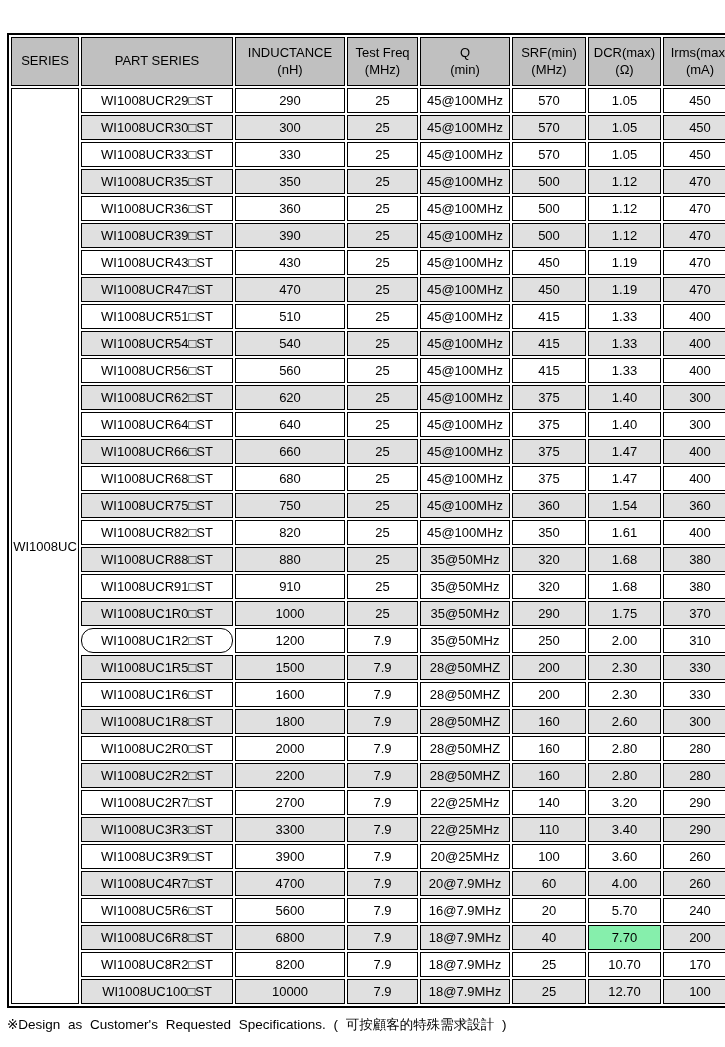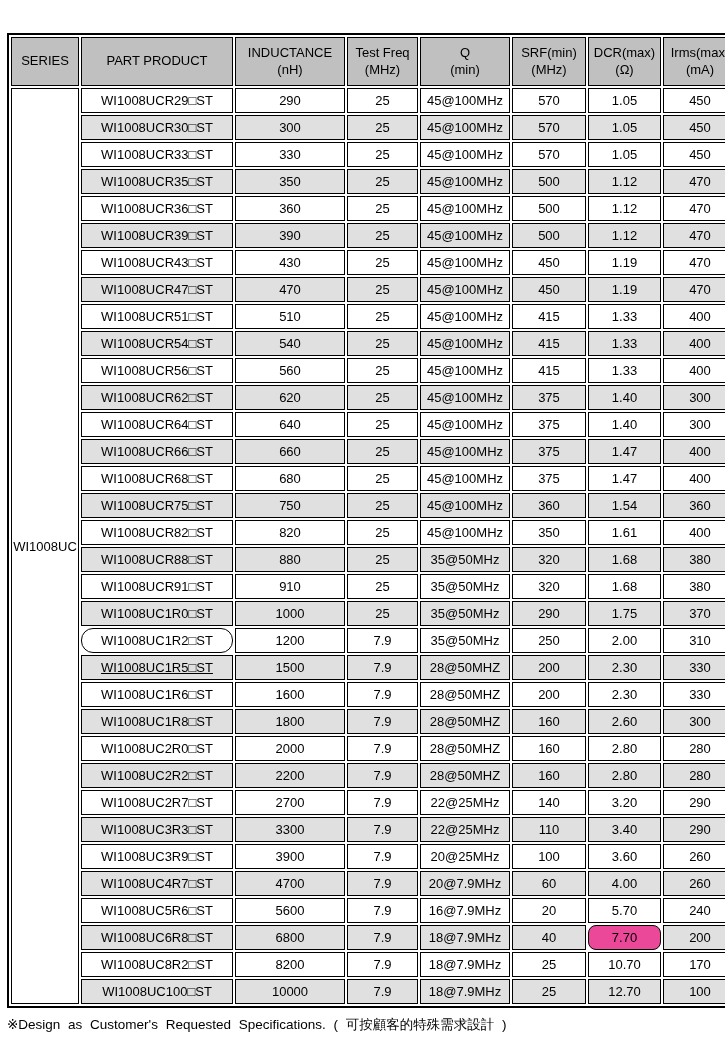--- a/index.html
+++ b/index.html
@@ -83,21 +83,21 @@
         <col style="width: 110px;">
         <col style="width: 71px;">
         <col style="width: 90px;">
         <col style="width: 74px;">
         <col style="width: 73px;">
         <col style="width: 74px;">
       </colgroup>
     <thead>
       <tr id="spec-header-row">
           <th style="background: rgb(192, 192, 192);">SERIES</th>
-          <th style="background: rgb(192, 192, 192);">PART PRODUCT</th>
+          <th style="background: rgb(192, 192, 192);">PART SERIES</th>
           <th style="background: rgb(192, 192, 192);">INDUCTANCE<br>(nH)</th>
           <th style="background: rgb(192, 192, 192);">Test Freq<br>(MHz)</th>
           <th style="background: rgb(192, 192, 192);">Q<br>(min)</th>
           <th style="background: rgb(192, 192, 192);">SRF(min)<br>(MHz)</th>
           <th style="background: rgb(192, 192, 192);">DCR(max)<br>(Ω)</th>
           <th style="background: rgb(192, 192, 192);">Irms(max)<br>(mA)</th>
         </tr>
     </thead>
     <tbody id="spec-body">
         <tr>
@@ -284,21 +284,21 @@
         <tr>
           <td style="background: rgb(255, 255, 255); border-radius: 12px;">WI1008UC1R2□ST</td>
           <td style="background: rgb(255, 255, 255);">1200</td>
           <td style="background: rgb(255, 255, 255);">7.9</td>
           <td style="background: rgb(255, 255, 255);">35@50MHz</td>
           <td style="background: rgb(255, 255, 255);">250</td>
           <td style="background: rgb(255, 255, 255);">2.00</td>
           <td style="background: rgb(255, 255, 255);">310</td>
         </tr>
         <tr>
-          <td style="background: rgb(224, 224, 224); text-decoration: underline;">WI1008UC1R5□ST</td>
+          <td style="background: rgb(224, 224, 224);">WI1008UC1R5□ST</td>
           <td style="background: rgb(224, 224, 224);">1500</td>
           <td style="background: rgb(224, 224, 224);">7.9</td>
           <td style="background: rgb(224, 224, 224);">28@50MHZ</td>
           <td style="background: rgb(224, 224, 224);">200</td>
           <td style="background: rgb(224, 224, 224);">2.30</td>
           <td style="background: rgb(224, 224, 224);">330</td>
         </tr>
         <tr>
           <td style="background: rgb(255, 255, 255);">WI1008UC1R6□ST</td>
           <td style="background: rgb(255, 255, 255);">1600</td>
@@ -379,21 +379,21 @@
           <td style="background: rgb(255, 255, 255);">20</td>
           <td style="background: rgb(255, 255, 255);">5.70</td>
           <td style="background: rgb(255, 255, 255);">240</td>
         </tr>
         <tr>
           <td style="background: rgb(224, 224, 224);">WI1008UC6R8□ST</td>
           <td style="background: rgb(224, 224, 224);">6800</td>
           <td style="background: rgb(224, 224, 224);">7.9</td>
           <td style="background: rgb(224, 224, 224);">18@7.9MHz</td>
           <td style="background: rgb(224, 224, 224);">40</td>
-          <td style="background: #ec4899; border-radius: 8px;">7.70</td>
+          <td style="background: #86efac;">7.70</td>
           <td style="background: rgb(224, 224, 224);">200</td>
         </tr>
         <tr>
           <td style="background: rgb(255, 255, 255);">WI1008UC8R2□ST</td>
           <td style="background: rgb(255, 255, 255);">8200</td>
           <td style="background: rgb(255, 255, 255);">7.9</td>
           <td style="background: rgb(255, 255, 255);">18@7.9MHz</td>
           <td style="background: rgb(255, 255, 255);">25</td>
           <td style="background: rgb(255, 255, 255);">10.70</td>
           <td style="background: rgb(255, 255, 255);">170</td>

